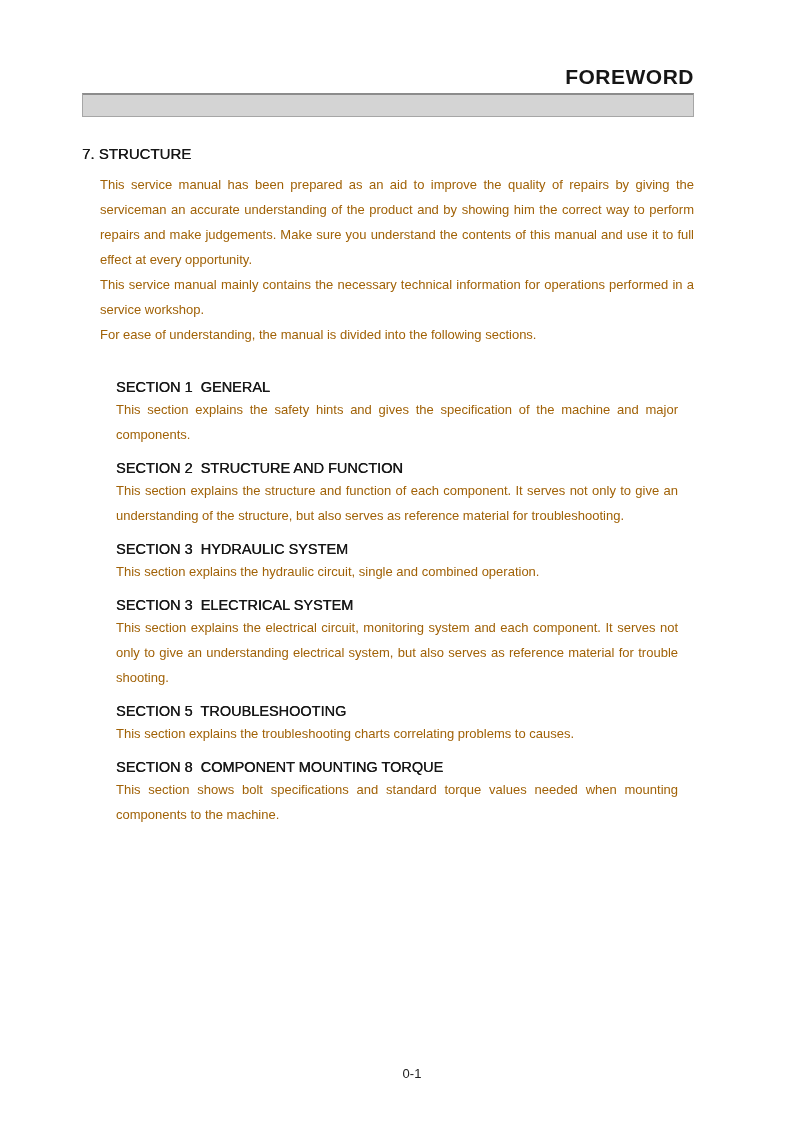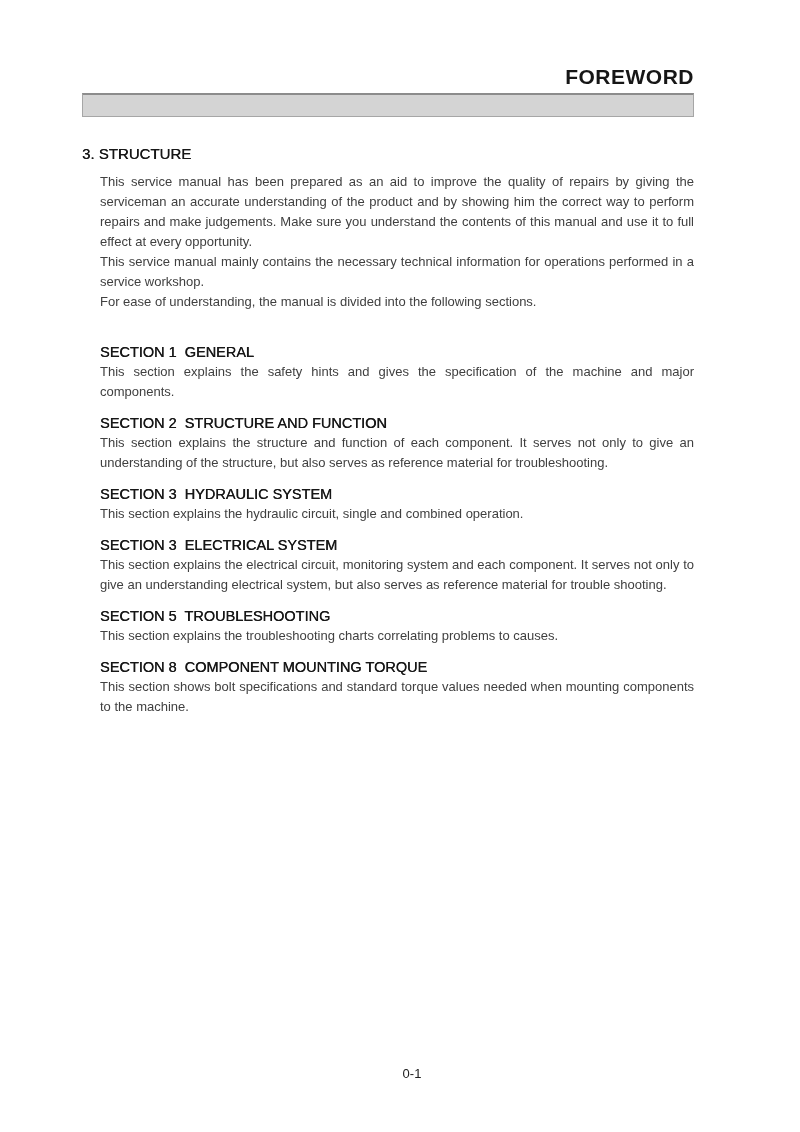--- a/index.html
+++ b/index.html
@@ -38,27 +38,27 @@
     margin: 27px 0 0 0;
     font-size: 15px;
     font-weight: normal;
     line-height: 20px;
     text-shadow: 0.35px 0 0 currentColor;
     color: #171717;
   }
   .indent { padding-left: 18px; }
   .body-text {
     font-size: 13px;
-    line-height: 20px;
+    line-height: 25px;
     text-align: justify;
-    color: #404040;
+    color: #a16207;
   }
   .intro { margin-top: 8px; }
   .intro p { margin: 0; }
-  .sections { margin: 0; }
+  .sections { margin: 16px; }
   .section { margin-top: 11px; }
   .section:first-child { margin-top: 30px; }
   .section-title {
     font-size: 14.5px;
     line-height: 20px;
     white-space: pre-wrap;
     text-shadow: 0.35px 0 0 currentColor;
     color: #171717;
   }
   .section-body { margin: 0; }
@@ -77,21 +77,21 @@
 </head>
 <body>
 
 <div class="page">
   <div class="content">
 
     <div class="header-title">FOREWORD</div>
 
     <div class="title-bar"></div>
 
-    <h1 class="chapter-heading">3.  STRUCTURE</h1>
+    <h1 class="chapter-heading">7.  STRUCTURE</h1>
 
     <div class="intro indent">
       <p class="body-text">This service manual has been prepared as an aid to improve the quality of repairs by giving the serviceman an accurate understanding of the product and by showing him the correct way to perform repairs and make judgements.   Make sure you understand the contents of this manual and use it to full effect at every opportunity.</p>
       <p class="body-text">This service manual mainly contains the necessary technical information for operations performed in a service workshop.</p>
       <p class="body-text">For ease of understanding, the manual is divided into the following sections.</p>
     </div>
 
     <div class="sections indent">
 
       <div class="section">

